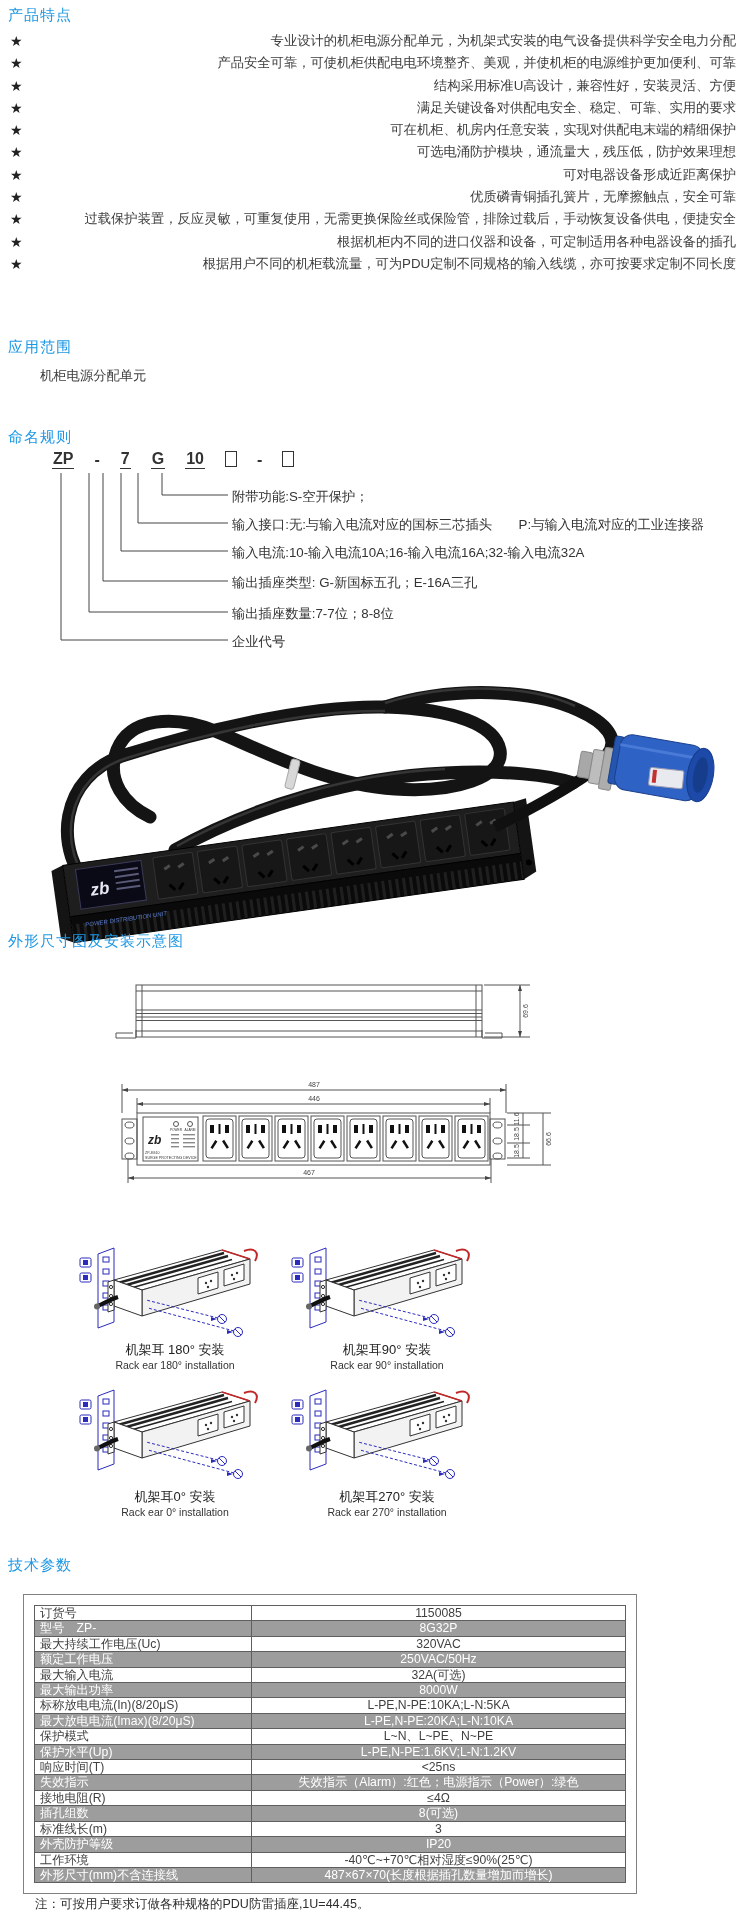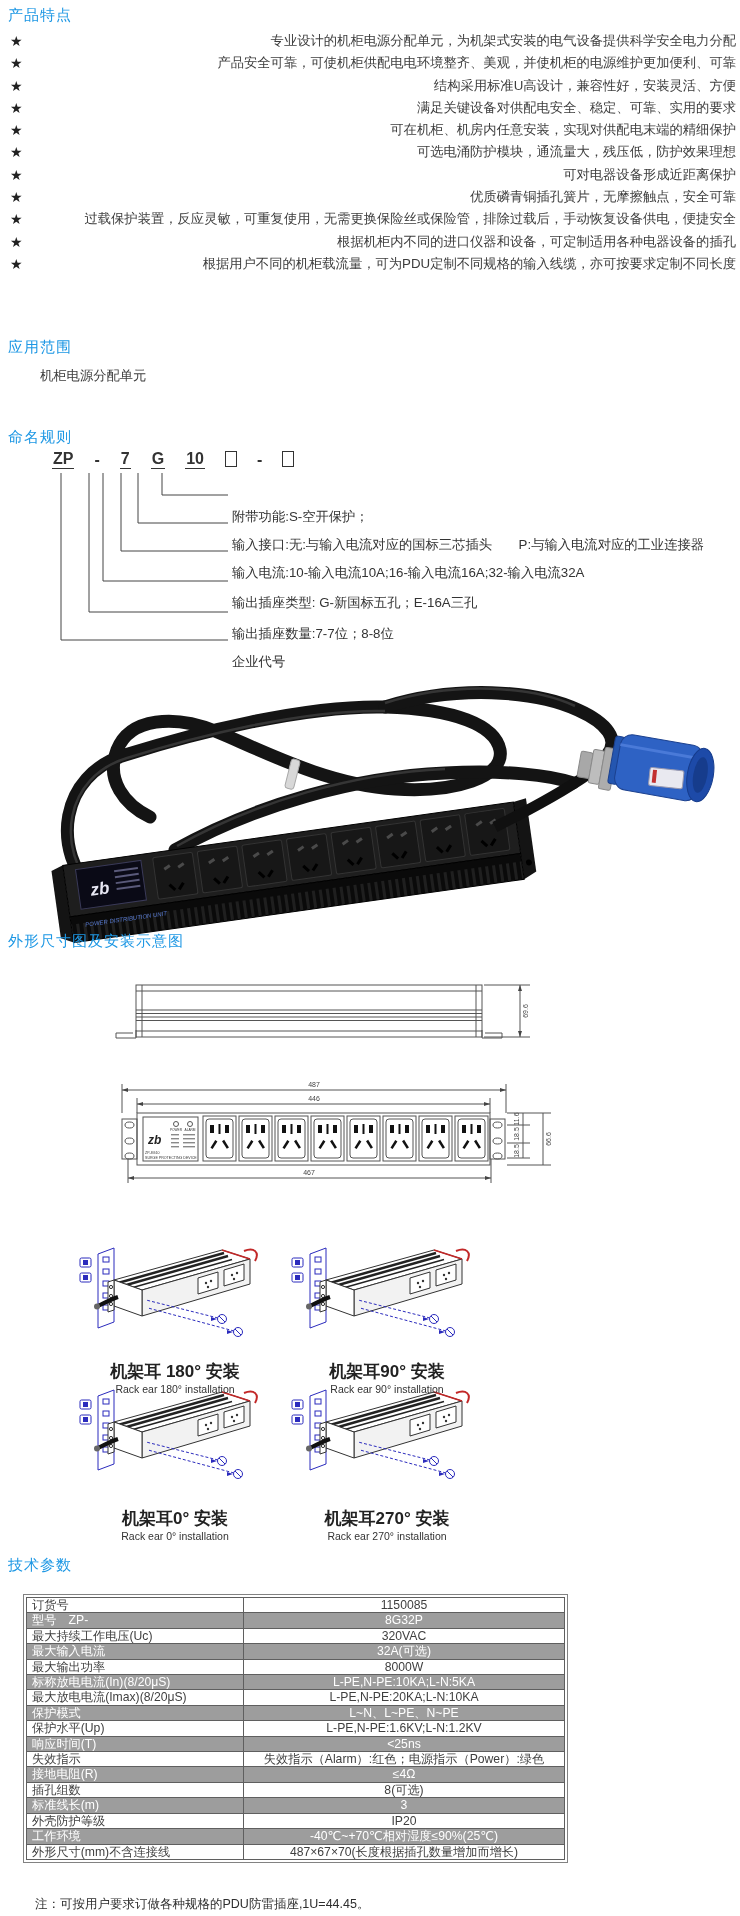--- a/index.html
+++ b/index.html
@@ -11,28 +11,28 @@
   #feature-list{position:absolute;left:10px;top:30px;width:726px;}
   .feat-item{display:flex;font-size:13.3px;line-height:22.3px;color:#3d3d3d;}
   .feat-star{width:22px;flex:0 0 22px;color:#222;font-size:14px;}
   .feat-text{flex:1;text-align:right;}
   
   #naming-code{position:absolute;left:52px;top:450px;display:flex;align-items:flex-end;gap:20px;
                font-size:16px;font-weight:600;color:#333;}
   #naming-code .seg{border-bottom:1.5px solid #333;padding:0 1px;line-height:1.15;}
   #naming-code .dash{border-bottom:none;}
   #naming-code .nbox{width:10px;height:14px;border:1.5px solid #333;margin-bottom:2px;}
-  .nm-label{position:absolute;left:232px;font-size:13.3px;color:#333;white-space:nowrap;margin-top:20px;}
+  .nm-label{position:absolute;left:232px;font-size:13.3px;color:#333;white-space:nowrap;}
   
   .inst-cap{position:absolute;width:210px;text-align:center;}
-  .inst-zh{font-size:17px;color:#222;font-weight:700;margin-top:19px;}
+  .inst-zh{font-size:13px;color:#222;font-weight:400;}
   .inst-en{font-size:10.5px;color:#333;}
   
-  #table-wrap{position:absolute;left:23px;top:1594px;width:545px;border:1px solid #828282;
-              padding:2px;background:#fff;box-sizing:border-box;}
+  #table-wrap{position:absolute;left:23px;top:1594px;width:614px;border:1px solid #828282;
+              padding:10px;background:#fff;box-sizing:border-box;}
   #spec-table{width:100%;border-collapse:collapse;font-size:12.2px;table-layout:fixed;}
   #spec-table td{border:1px solid #5f5f5f;height:14.4px;line-height:14.4px;padding:0 5px;
                  overflow:hidden;white-space:nowrap;}
   #spec-table td.lbl{width:206px;text-align:left;}
   #spec-table td.val{text-align:center;}
   #spec-table tr:nth-child(odd){background:#fff;color:#3f3f3f;}
   #spec-table tr:nth-child(even){background:#9d9d9d;color:#fff;}
   #note{position:absolute;left:35px;top:1896px;font-size:12.5px;color:#2e2e2e;}
   svg{position:absolute;overflow:visible;}
   .dwg{stroke:#555;fill:none;stroke-width:1;}
@@ -488,20 +488,24 @@
           </tr>
       <tr>
             <td class="lbl">型号　ZP-</td>
             <td class="val">8G32P</td>
           </tr>
       <tr>
             <td class="lbl">最大持续工作电压(Uc)</td>
             <td class="val">320VAC</td>
           </tr>
       <tr>
+            <td class="lbl">额定工作电压</td>
+            <td class="val">250VAC/50Hz</td>
+          </tr>
+      <tr>
             <td class="lbl">最大输入电流</td>
             <td class="val">32A(可选)</td>
           </tr>
       <tr>
             <td class="lbl">最大输出功率</td>
             <td class="val">8000W</td>
           </tr>
       <tr>
             <td class="lbl">标称放电电流(In)(8/20μS)</td>
             <td class="val">L-PE,N-PE:10KA;L-N:5KA</td>

